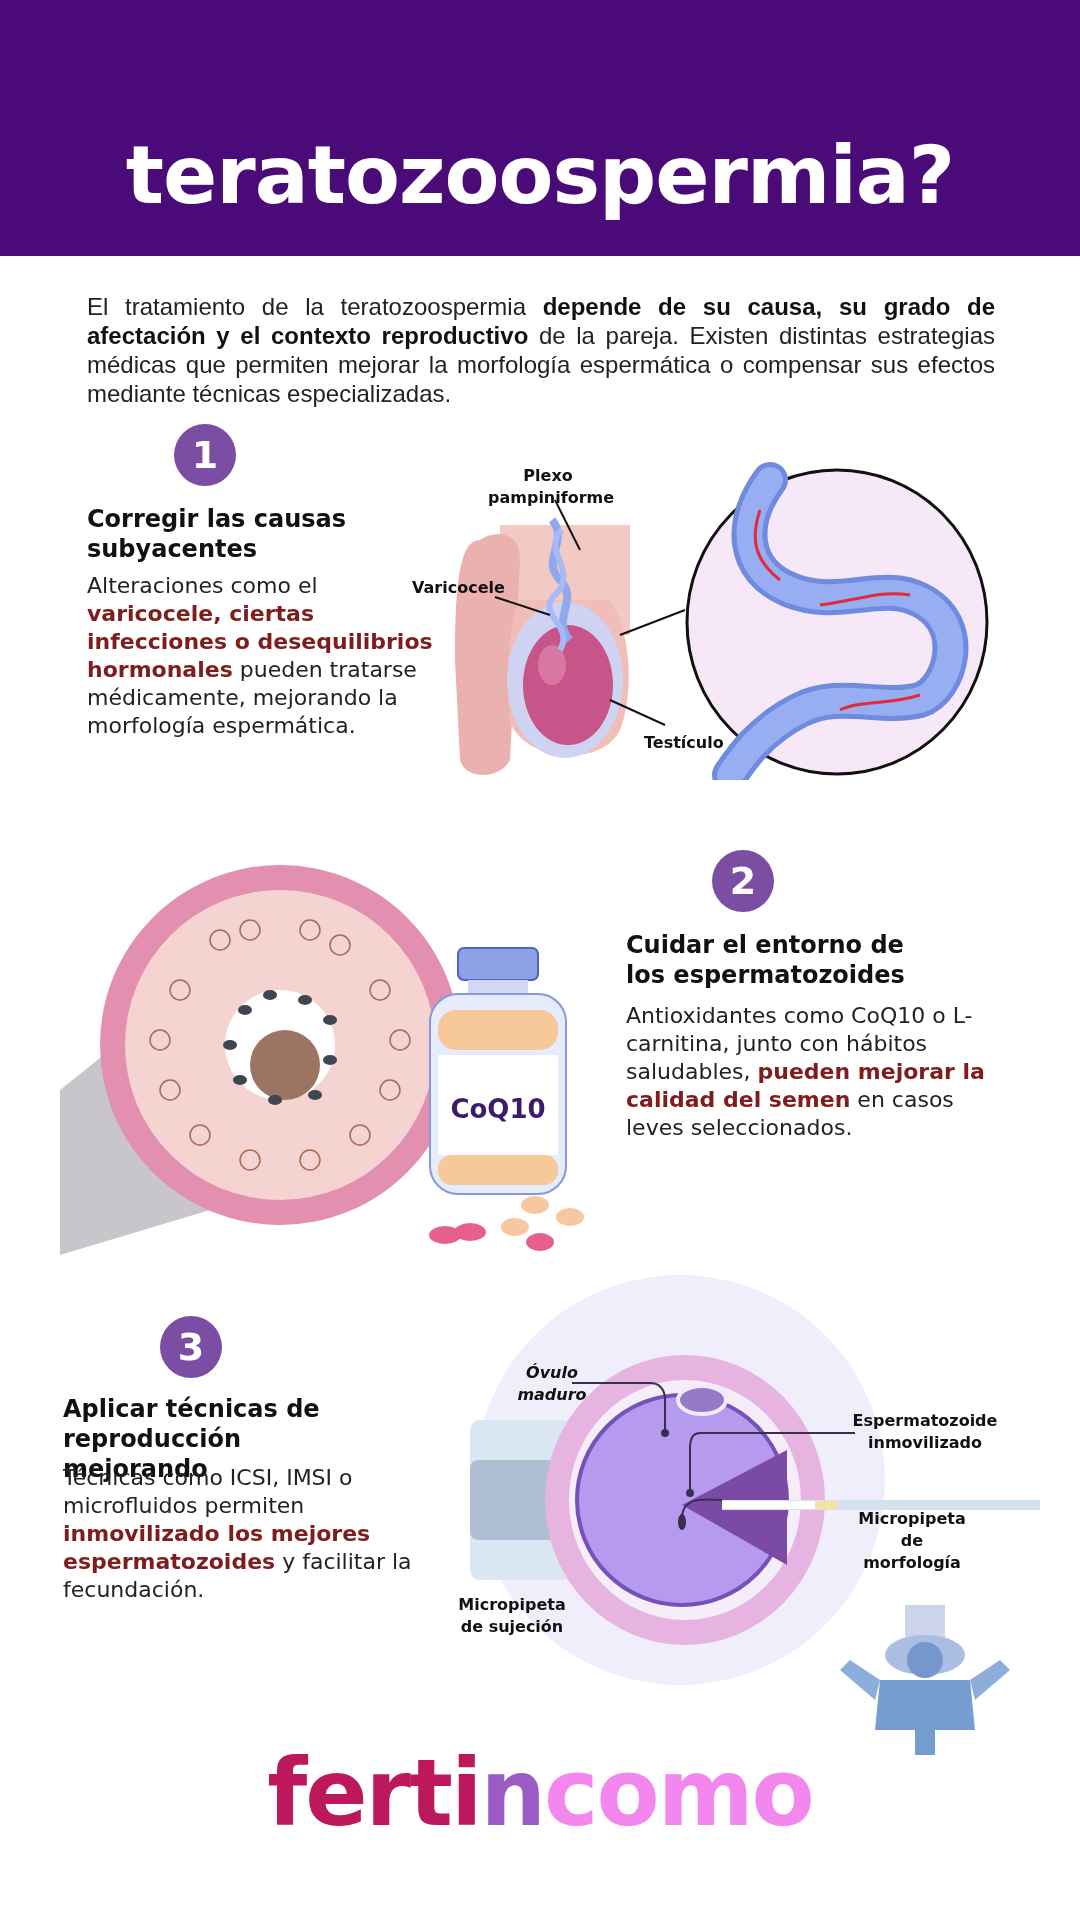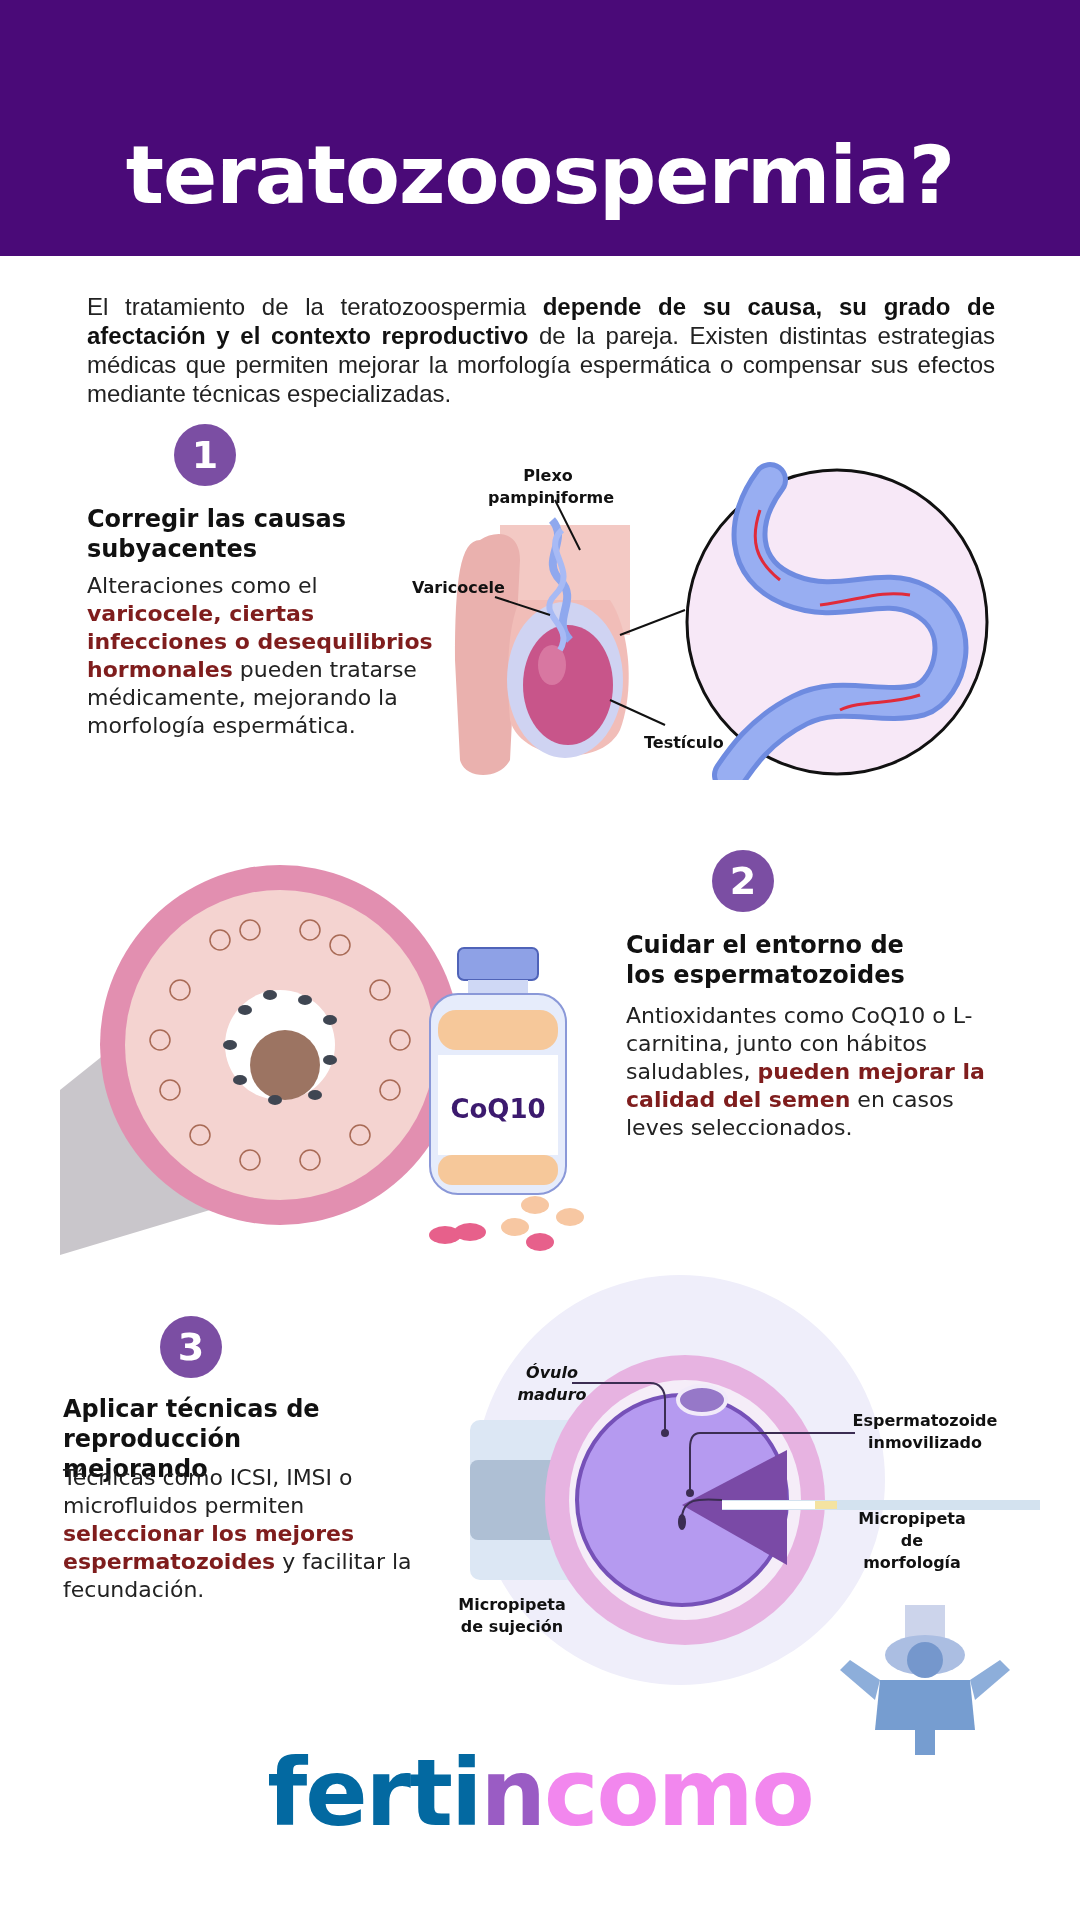--- a/index.html
+++ b/index.html
@@ -43,21 +43,21 @@
     position: absolute; font-family: "DejaVu Sans", sans-serif; font-weight: bold;
     font-size: 16px; line-height: 22px; color: #111; text-align: center;
   }
 
   svg { position: absolute; }
 
   .logo {
     position: absolute; left: 0; top: 1740px; width: 1080px; text-align: center;
     font-family: "DejaVu Sans", sans-serif; font-weight: bold; font-size: 92px; letter-spacing: -2px;
   }
-  .logo .a { color: #0369a1; }
+  .logo .a { color: #be185d; }
   .logo .b { color: #9a5cc4; }
   .logo .c { color: #f287ee; }
 </style>
 </head>
 <body>
 
 <div class="header">
   <h1>
     <br>
     <span>teratozoospermia?</span>
@@ -146,21 +146,21 @@
   <ellipse cx="475" cy="345" rx="14" ry="9" fill="#f7c7a2"></ellipse>
   <ellipse cx="510" cy="357" rx="14" ry="9" fill="#f7c7a2"></ellipse>
   <ellipse cx="455" cy="367" rx="14" ry="9" fill="#f7c7a2"></ellipse>
   <ellipse cx="385" cy="375" rx="16" ry="9" fill="#e7608b"></ellipse>
   <ellipse cx="410" cy="372" rx="16" ry="9" fill="#e7608b"></ellipse>
   <ellipse cx="480" cy="382" rx="14" ry="9" fill="#e7608b"></ellipse>
 </svg>
 
 <div class="badge" style="left:160px; top:1316px;">3</div>
 <div class="step-title" style="left:63px; top:1394px; width:320px;">Aplicar técnicas de reproducción mejorando</div>
-<p class="step-body" style="left:63px; top:1464px; width:370px;"><span>Técnicas como ICSI, IMSI o microfluidos permiten </span><b>seleccionar los mejores espermatozoides</b><span> y facilitar la fecundación.</span></p>
+<p class="step-body" style="left:63px; top:1464px; width:370px;"><span>Técnicas como ICSI, IMSI o microfluidos permiten </span><b>inmovilizado los mejores espermatozoides</b><span> y facilitar la fecundación.</span></p>
 
 <svg style="left:460px; top:1260px;" width="580" height="500" viewBox="0 0 580 500">
   <circle cx="220" cy="220" r="205" fill="#efeefa"></circle>
 
   <rect x="10" y="160" width="110" height="160" rx="10" fill="#dce7f4"></rect>
   <rect x="10" y="200" width="100" height="80" rx="8" fill="#aebfd4"></rect>
 
   <ellipse cx="225" cy="240" rx="140" ry="145" fill="#e7b3e1"></ellipse>
   <ellipse cx="225" cy="240" rx="116" ry="120" fill="#f5edf8"></ellipse>
 

